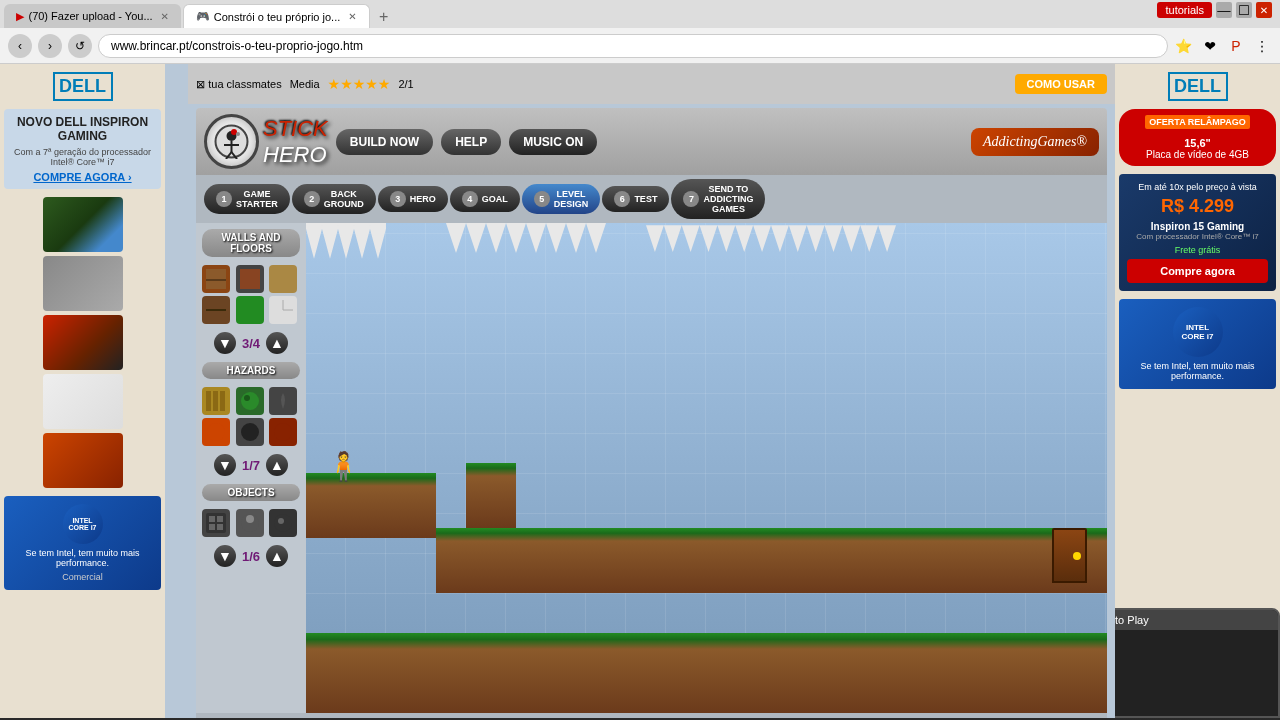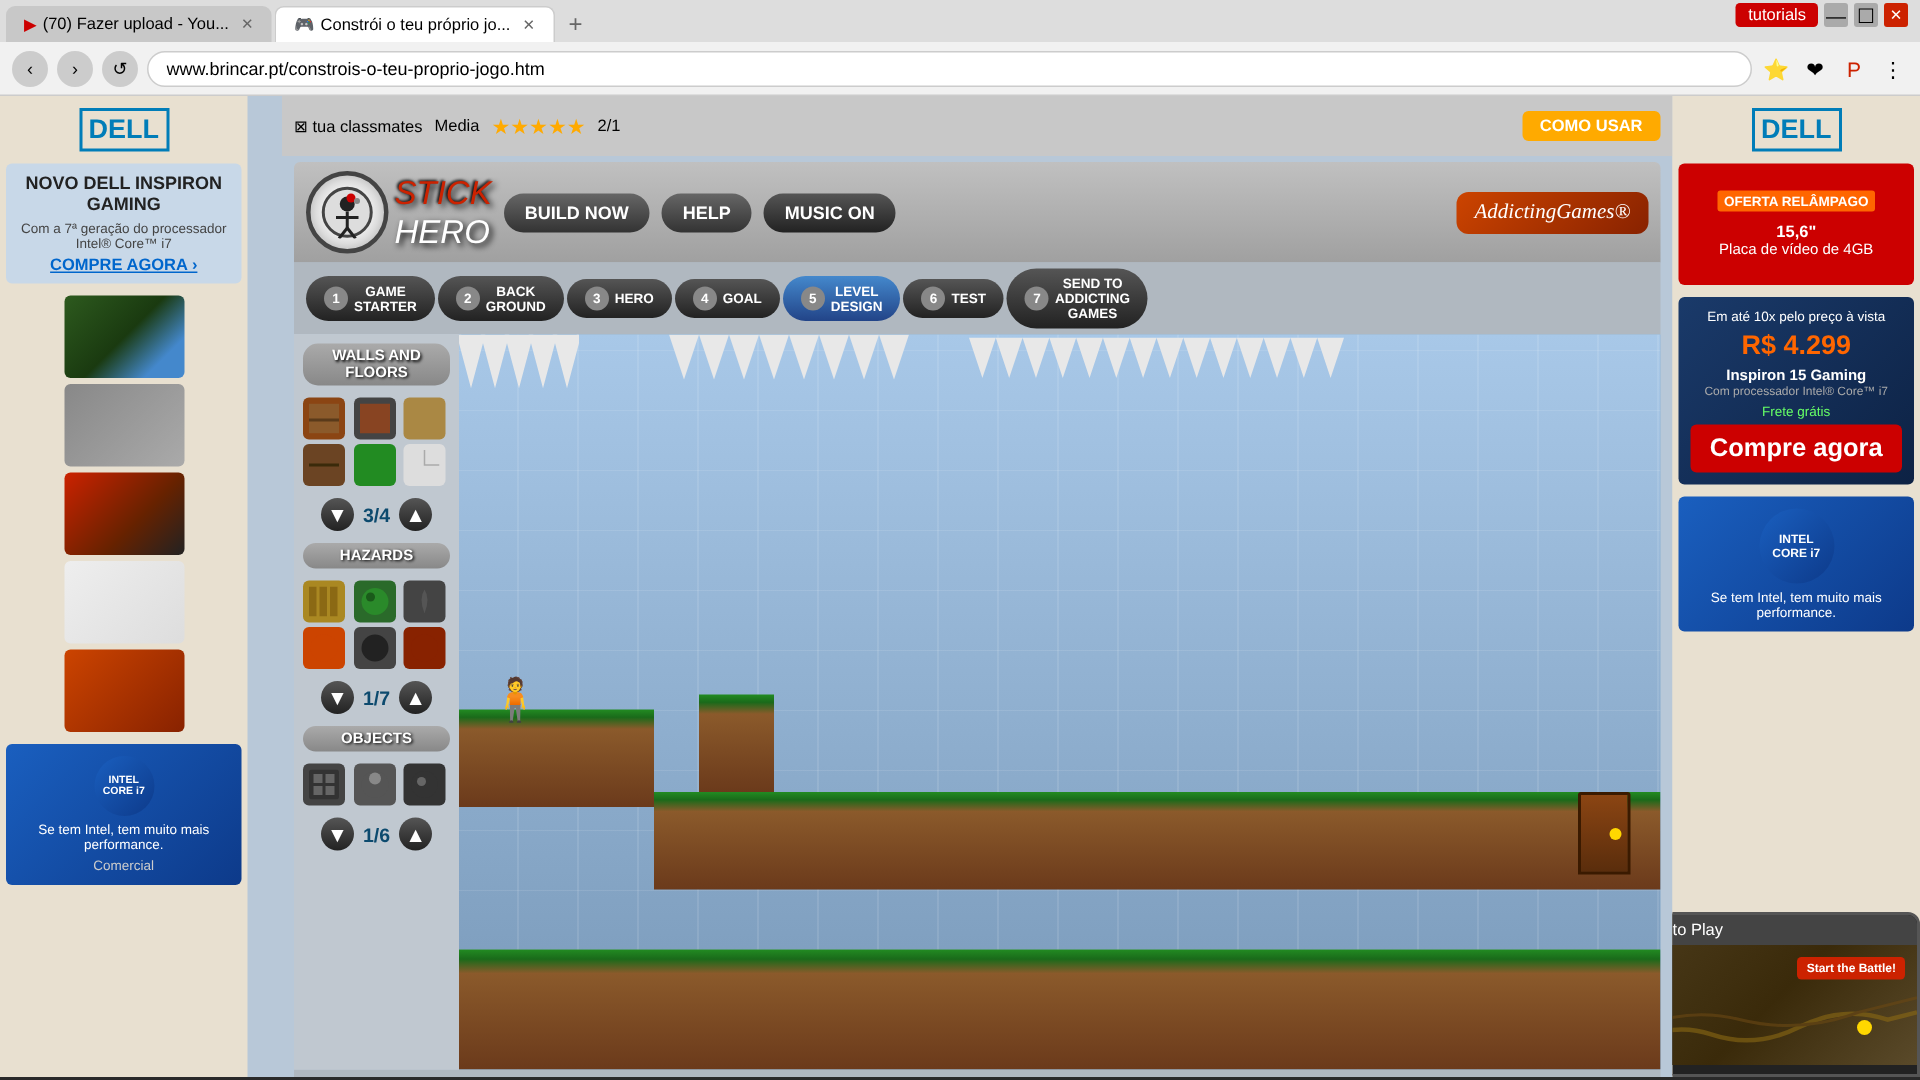--- a/index.html
+++ b/index.html
@@ -275,21 +275,21 @@
       border-radius: 50%;
       width: 22px;
       height: 22px;
       font-size: 14px;
       cursor: pointer;
       display: flex;
       align-items: center;
       justify-content: center;
     }
     .counter-val {
-      color: #0c4a6e;
+      color: #701a75;
       font-size: 13px;
       font-weight: bold;
     }
 
     
     .game-canvas {
       flex: 1;
       position: relative;
       background: #8ab0d0;
       overflow: hidden;
@@ -331,42 +331,42 @@
       font-size: 18px;
       font-weight: bold;
       color: #007db8;
       border: 2px solid #007db8;
       width: 60px;
       margin: 0 auto;
       padding: 2px 4px;
     }
     .right-ad {
       background: #cc0000;
-      padding: 18px;
+      padding: 6px;
       font-size: 9px;
       color: #fff;
       text-align: center;
-      border-radius: 4px;
+      border-radius: 16px;
     }
     .right-ad-blue {
       background: linear-gradient(135deg, #1a3a6a 0%, #0d2244 100%);
       padding: 8px;
       font-size: 9px;
       color: #fff;
       text-align: center;
       border-radius: 4px;
     }
     .price { font-size: 18px; font-weight: bold; color: #ff6600; }
     .buy-btn {
       background: #cc0000;
       color: #fff;
       border: none;
       padding: 6px 12px;
       border-radius: 4px;
-      font-size: 17px;
+      font-size: 11px;
       font-weight: bold;
       cursor: pointer;
       width: 100%;
       margin-top: 4px;
     }
     .intel-badge {
       width: 50px;
       height: 50px;
       background: linear-gradient(135deg, #1a5fbf 0%, #0d3a8a 100%);
       border-radius: 50%;
@@ -752,31 +752,20 @@
     <div class="intel-ad">
       <div class="intel-badge">INTEL<br>CORE i7</div>
       <div style="font-size:9px;margin-top:4px;">Se tem Intel, tem muito mais performance.</div>
     </div>
 
     <div class="how-to-play-popup">
 
       <div class="how-to-play-header">
         <span>How to Play</span>
       </div>
-      <div class="how-to-play-content">
-        <div class="map-preview">
-          <div class="start-battle-btn">Start the Battle!</div>
-          <div class="map-dot"></div>
-
-          <svg style="position:absolute;bottom:0;left:0;width:100%;height:100%;opacity:0.6" viewBox="0 0 200 80">
-            <path d="M0,70 Q30,50 60,60 Q90,70 120,55 Q150,40 180,50 L200,45" stroke="#8B6914" stroke-width="3" fill="none"></path>
-            <path d="M0,60 Q40,40 80,50 Q120,60 160,45 Q180,40 200,35" stroke="#6B4914" stroke-width="2" fill="none"></path>
-          </svg>
-        </div>
-      </div>
     </div>
   </div>
 </div>
 
 <div class="taskbar">
   
   
   
   
 </div>

